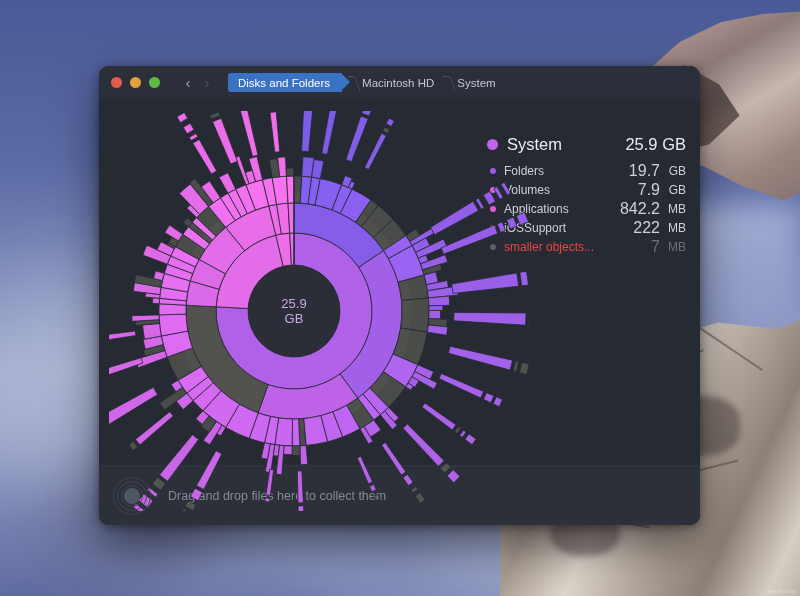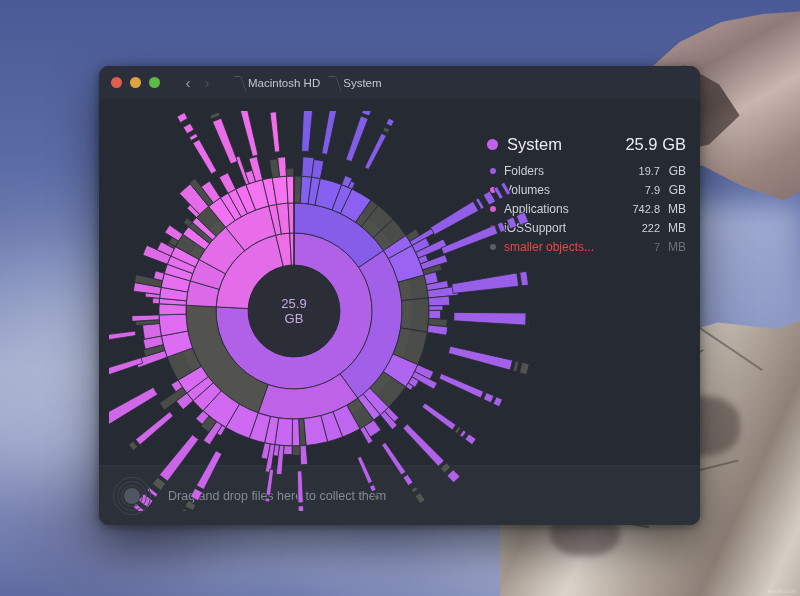--- a/index.html
+++ b/index.html
@@ -154,21 +154,21 @@
   .legend-row.head { height:26px; margin-bottom:4px; }
   .dot { border-radius:50%; flex:0 0 auto; }
   .head .dot { width:11px; height:11px; margin-right:9px; }
   .sub .dot { width:6px; height:6px; margin-right:8px; margin-left:3px; }
   .lg-label { flex:1; white-space:nowrap; overflow:hidden; }
   .head .lg-label { font-size:16.5px; color:#e9ebef; }
   .sub .lg-label { font-size:12px; color:#cdd1d8; }
   .sub.dim .lg-label { color:#ef4444; }
   .lg-val { text-align:right; white-space:nowrap; }
   .head .lg-val { font-size:16.5px; color:#e9ebef; }
-  .sub .lg-val { font-size:11px; color:#cdd1d8; width:46px; }
+  .sub .lg-val { font-size:16px; color:#cdd1d8; width:46px; }
   .sub.dim .lg-val { color:#6b7079; }
   .lg-unit { font-size:12px; color:#cdd1d8; width:26px; text-align:right; }
   .sub.dim .lg-unit { color:#6b7079; }
 
   
   #sunburst { position:absolute; left:10px; top:12px; }
   .center-label {
     position:absolute; text-align:center;
     font-size:13px; line-height:15px; color:#c9a9e8;
     pointer-events:none;
@@ -222,20 +222,21 @@
       <div class="tl tl-yellow"></div>
       <div class="tl tl-green"></div>
     </div>
 
     <div class="navarrows">
       <div class="nav-btn nav-back">‹</div>
       <div class="nav-btn nav-fwd">›</div>
     </div>
 
     <div id="breadcrumb">
+      <div class="crumb active">Disks and Folders</div>
       <div class="crumb-spacer"></div>
       <div class="crumb sep-before">Macintosh HD</div>
       <div class="crumb sep-before">System</div>
     </div>
   </div>
 
   <div id="content">
 
     <div id="legend">
       <div class="legend-row head">
@@ -254,21 +255,21 @@
       <div class="legend-row sub">
         <div class="dot" style="background:#e25fe0"></div>
         <div class="lg-label">Volumes</div>
         <div class="lg-val">7.9</div>
         <div class="lg-unit">GB</div>
       </div>
 
       <div class="legend-row sub">
         <div class="dot" style="background:#e05ad2"></div>
         <div class="lg-label">Applications</div>
-        <div class="lg-val">742.8</div>
+        <div class="lg-val">842.2</div>
         <div class="lg-unit">MB</div>
       </div>
 
       <div class="legend-row sub">
         <div class="dot" style="background:#e0569a"></div>
         <div class="lg-label">iOSSupport</div>
         <div class="lg-val">222</div>
         <div class="lg-unit">MB</div>
       </div>
 

